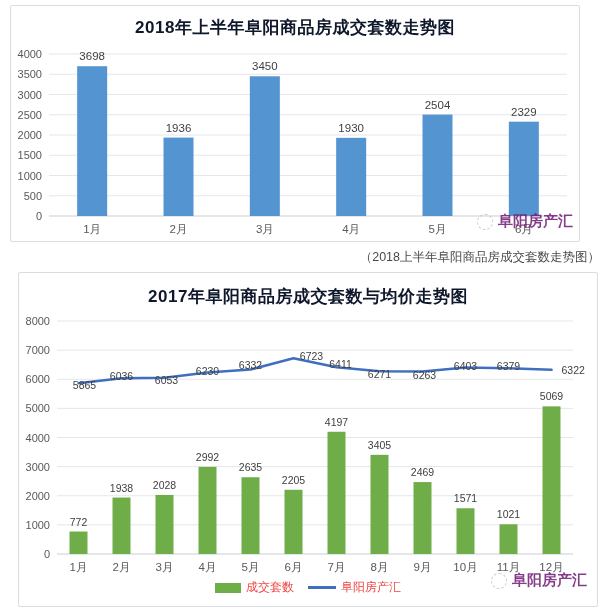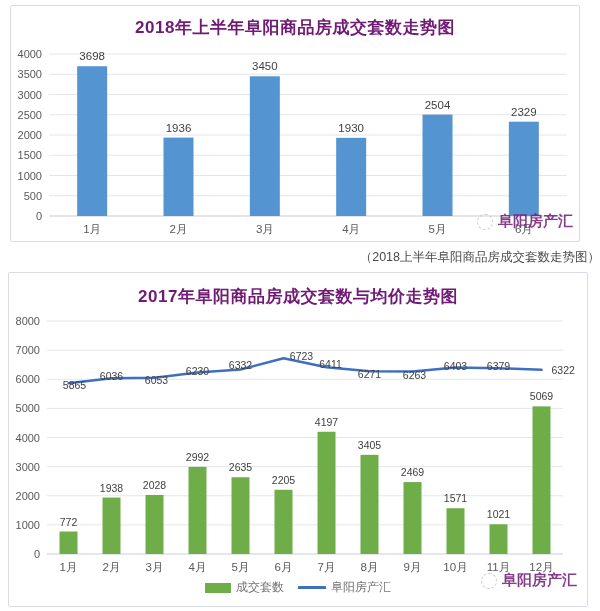--- a/index.html
+++ b/index.html
@@ -6,24 +6,24 @@
   body{
     width:600px;height:611px;background:#ffffff;position:relative;
     font-family:"Liberation Sans","DejaVu Sans",sans-serif;
     overflow:hidden;
   }
   .panel{
     position:absolute;background:#ffffff;
     border:1px solid #d9dce1;border-radius:2px;box-sizing:border-box;
   }
   #panel-top{left:10px;top:5px;width:570px;height:237px;}
-  #panel-bottom{left:8px;top:272px;width:580px;height:335px;padding-left:24px;}
+  #panel-bottom{left:18px;top:272px;width:580px;height:335px;padding-left:24px;}
   .chart-title{
     position:absolute;left:0;right:0;text-align:center;
-    font-weight:bold;color:#701a75;font-size:17px;letter-spacing:.5px;
+    font-weight:bold;color:#0f172a;font-size:17px;letter-spacing:.5px;
   }
   #panel-top .chart-title{top:10px;}
   #panel-bottom .chart-title{top:12px;}
   svg.chart{position:absolute;left:0;top:0;}
   .caption{
     position:absolute;top:249px;left:0;width:600px;text-align:right;
     color:#4a4a4a;font-size:12.5px;
   }
   .watermark{
     position:absolute;display:flex;align-items:center;gap:5px;
@@ -32,21 +32,21 @@
   }
   #panel-top .watermark{right:6px;bottom:10px;}
   #panel-bottom .watermark{right:10px;bottom:16px;}
   .wm-icon{
     width:16px;height:16px;border:1.5px dashed #c0c3c7;border-radius:50%;
     display:inline-block;box-sizing:border-box;
   }
   .legend{
     position:absolute;left:0;right:0;bottom:10px;
     display:flex;justify-content:center;align-items:center;gap:14px;
-    font-size:12px;color:#737373;
+    font-size:12px;color:#ef4444;
   }
   .legend-item{display:flex;align-items:center;gap:5px;}
   .swatch-bar{width:26px;height:10px;display:inline-block;}
   .swatch-line{width:28px;height:3px;display:inline-block;}
 </style>
 </head>
 <body>
 
 <div class="panel" id="panel-top">
   <div class="chart-title">2018年上半年阜阳商品房成交套数走势图</div>

